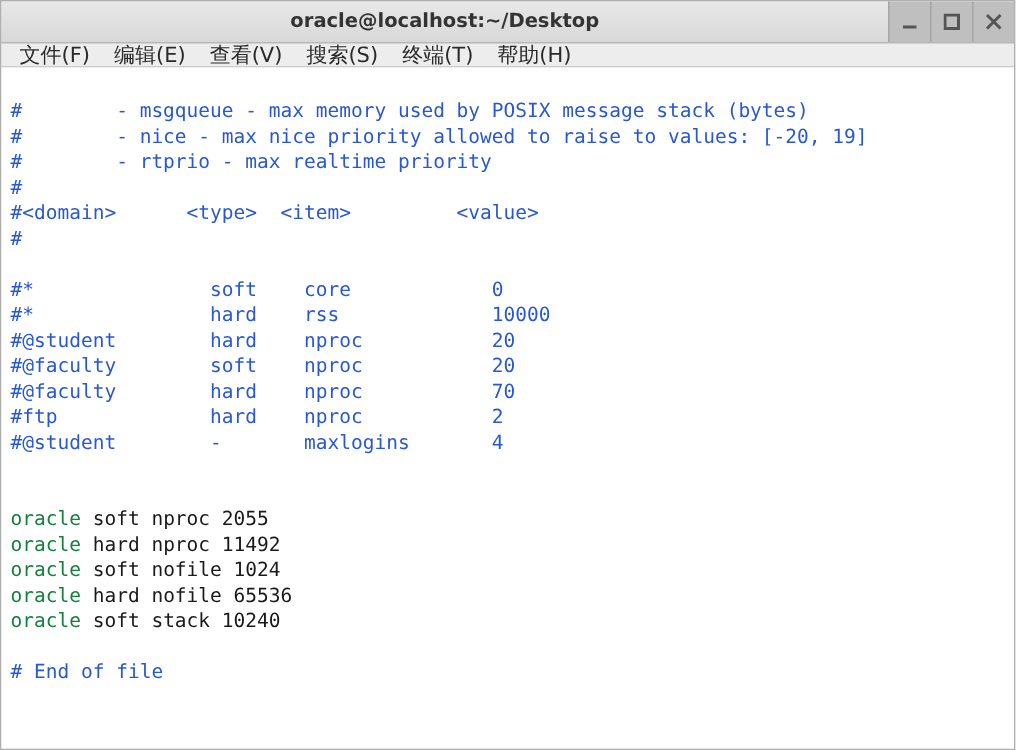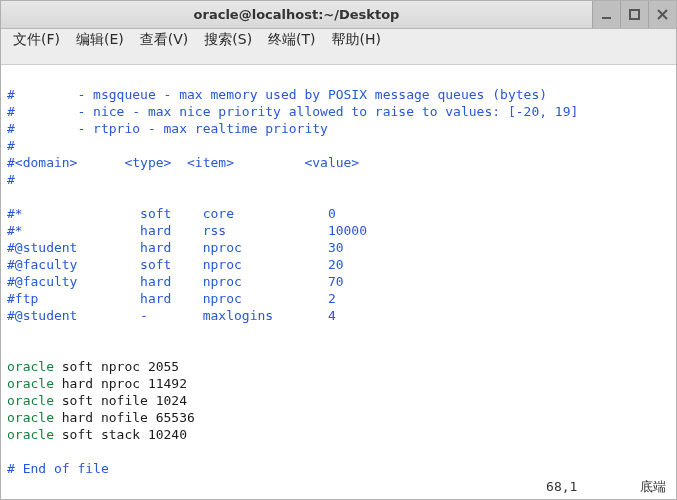--- a/index.html
+++ b/index.html
@@ -42,25 +42,25 @@
     height: 100%;
     display: flex;
     align-items: center;
     justify-content: center;
     background: #bfbfbf;
     border-left: 1px solid #a5a5a5;
     color: #555;
   }
   .win-btn svg { width: 11px; height: 11px; stroke: #555; stroke-width: 2; fill: none; }
   .menubar {
-    height: 36px;
+    height: 16px;
     background: #ededed;
     border-bottom: 1px solid #ccc;
     display: flex;
-    align-items: flex-start;
+    align-items: center;
     padding: 0 6px;
     gap: 4px;
     font-size: 14px;
     color: #2a2a2a;
   }
   .menu-item {
     padding: 2px 6px;
   }
   .terminal {
     flex: 1;
@@ -115,39 +115,38 @@
   <div class="menubar">
     <div class="menu-item">文件(F)</div>
     <div class="menu-item">编辑(E)</div>
     <div class="menu-item">查看(V)</div>
     <div class="menu-item">搜索(S)</div>
     <div class="menu-item">终端(T)</div>
     <div class="menu-item">帮助(H)</div>
   </div>
 
   <div class="terminal">
-<span class="blue">#        - msgqueue - max memory used by POSIX message queues (bytes)</span>
+<span class="blue">#        - msgqueue - max memory used by POSIX message stack (bytes)</span>
 <span class="blue">#        - nice - max nice priority allowed to raise to values: [-20, 19]</span>
 <span class="blue">#        - rtprio - max realtime priority</span>
 <span class="blue">#</span>
 <span class="blue">#&lt;domain&gt;      &lt;type&gt;  &lt;item&gt;         &lt;value&gt;</span>
 <span class="blue">#</span>
 <span></span>
 <span class="blue">#*               soft    core            0</span>
 <span class="blue">#*               hard    rss             10000</span>
-<span class="blue">#@student        hard    nproc           30</span>
+<span class="blue">#@student        hard    nproc           20</span>
 <span class="blue">#@faculty        soft    nproc           20</span>
 <span class="blue">#@faculty        hard    nproc           70</span>
 <span class="blue">#ftp             hard    nproc           2</span>
 <span class="blue">#@student        -       maxlogins       4</span>
 <span></span>
 <span></span>
 <span><span class="gold">oracle</span><span> soft nproc 2055</span></span>
 <span><span class="gold">oracle</span><span> hard nproc 11492</span></span>
 <span><span class="gold">oracle</span><span> soft nofile 1024</span></span>
 <span><span class="gold">oracle</span><span> hard nofile 65536</span></span>
 <span><span class="gold">oracle</span><span> soft stack 10240</span></span>
 <span></span>
 <span class="blue"># End of file</span>
-    <div class="statusline"><span>68,1</span>        <span>底端</span></div>
   </div>
 
 </div>
 
 </body></html>

